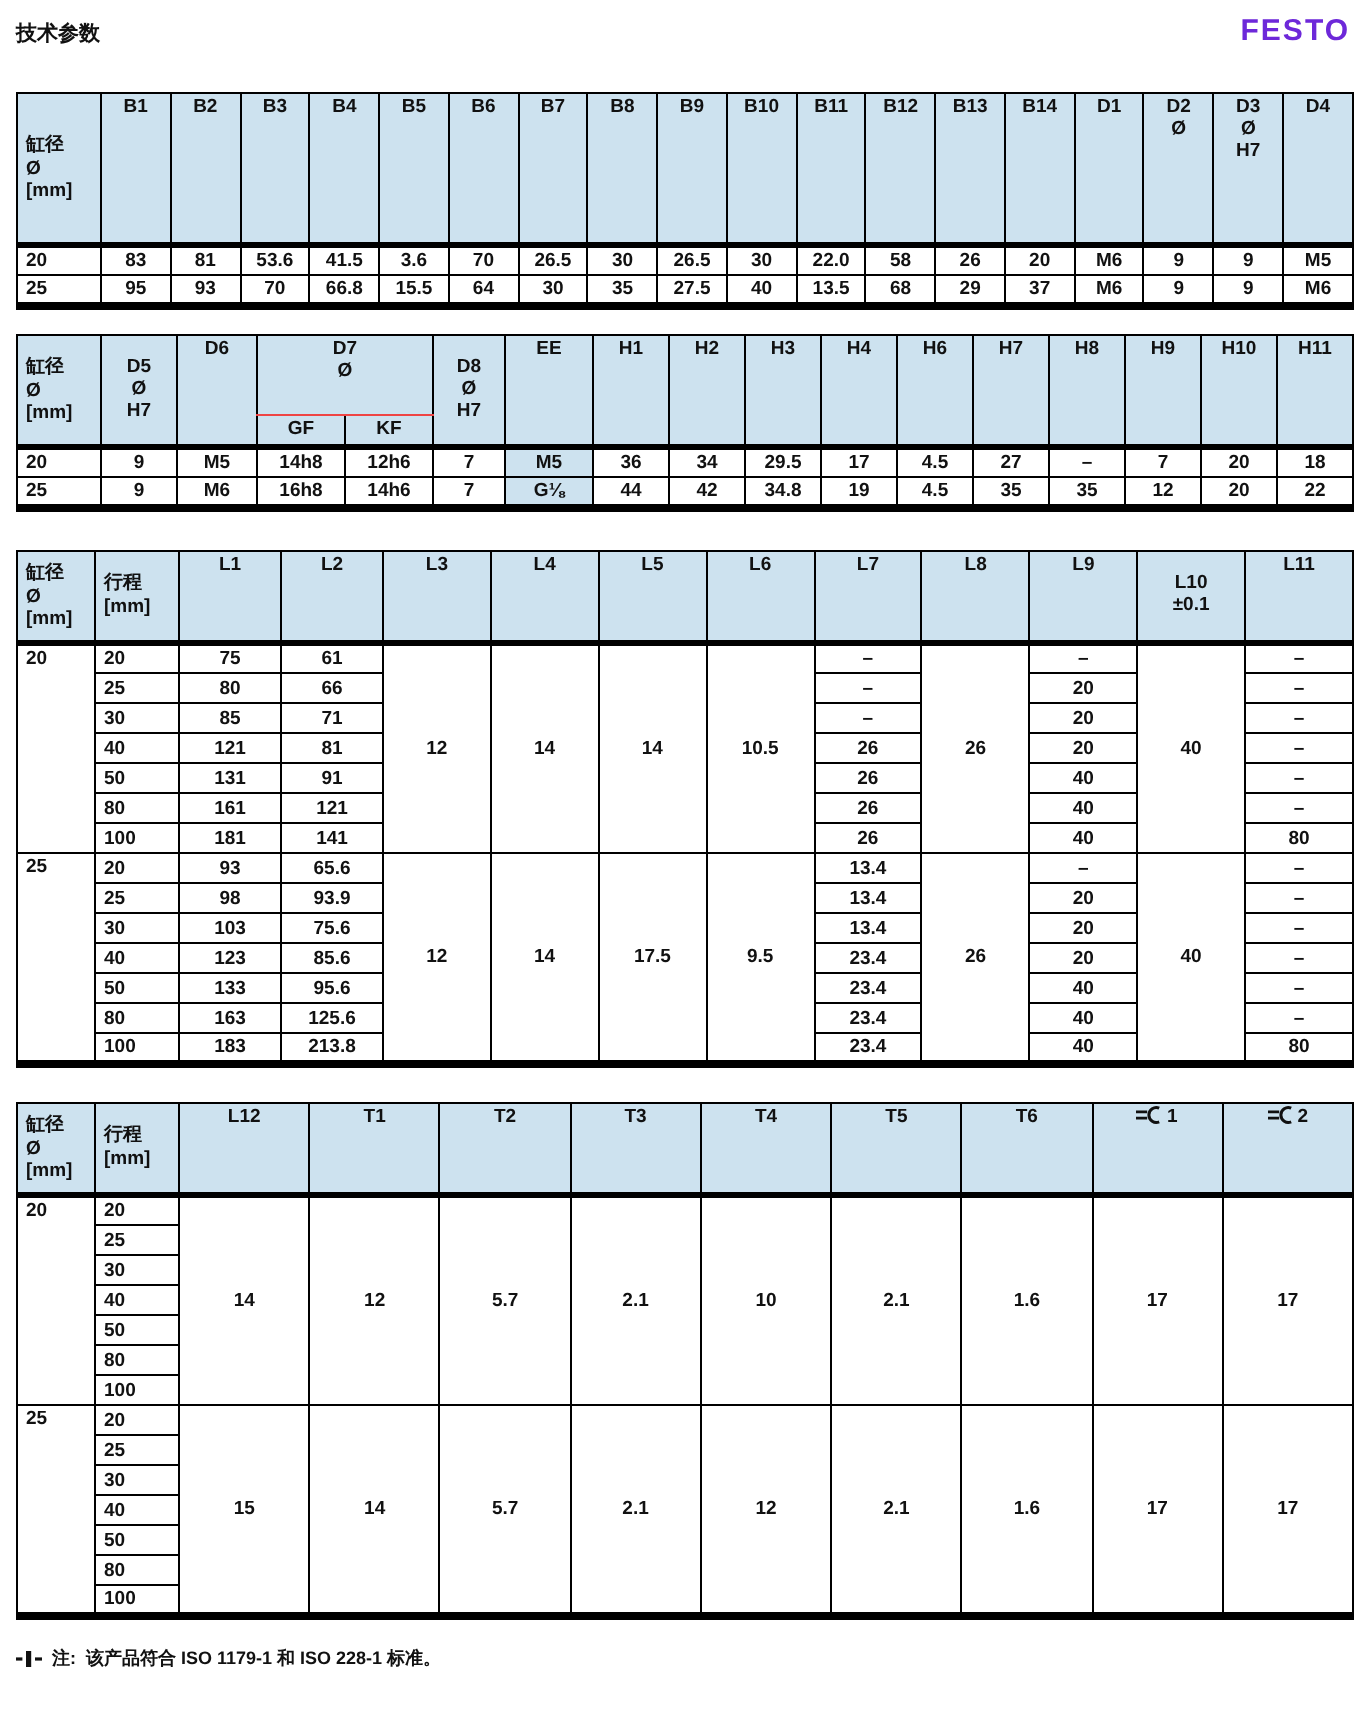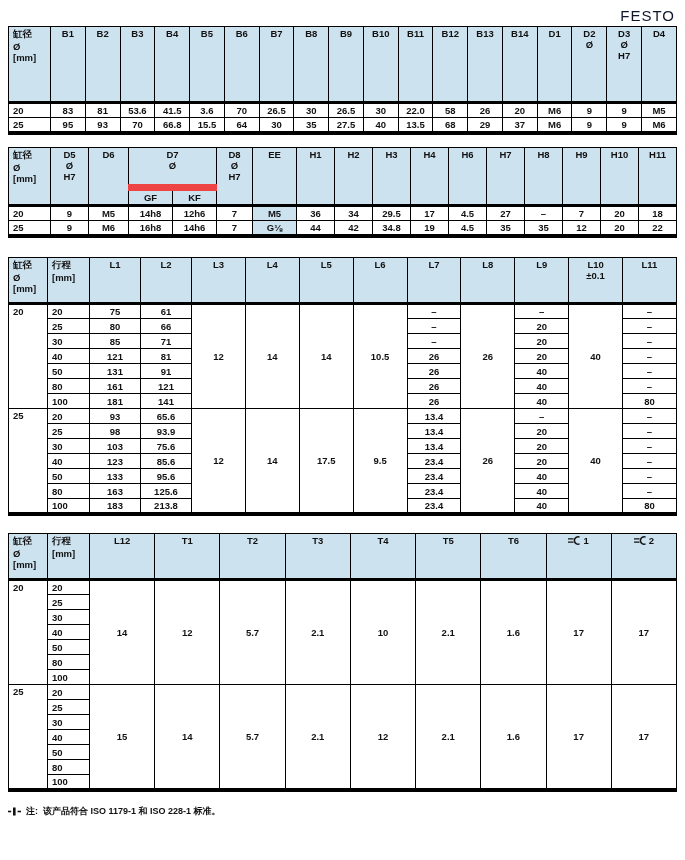--- a/index.html
+++ b/index.html
@@ -4,38 +4,38 @@
 <style>
   html,body{margin:0;padding:0}
   body{
     width:685px;height:860px;background:#ffffff;position:relative;
     font-family:"Liberation Sans",sans-serif;color:#111;
   }
   .content{padding:4px 8px 0 8px}
   h1{font-size:17px;font-weight:bold;margin:3px 0 0 0;letter-spacing:0.2px}
   .subtitle{font-size:10.5px;margin-top:6px;font-weight:bold}
   .logo{
-    position:absolute;top:7px;right:10px;color:#0f172a;font-weight:normal;
+    position:absolute;top:7px;right:10px;color:#6d28d9;font-weight:bold;
     font-size:15px;letter-spacing:1px;
   }
   table{
     border-collapse:collapse;table-layout:fixed;width:669px;
     border:1px solid #000;border-bottom:4px solid #000;
   }
   th,td{border-left:1px solid #000;font-size:9.5px;padding:1px 2px;overflow:hidden;white-space:nowrap}
   th{
     background:#cde2ef;vertical-align:top;text-align:center;font-weight:bold;
     border-bottom:3px solid #000;
   }
-  th.nb{border-bottom:7px solid #ef4444}
+  th.nb{border-bottom:1px solid #ef4444}
   td{text-align:center;vertical-align:middle;border-bottom:1px solid #000;font-weight:bold;background:#fff}
   th.first,td.first{text-align:left;padding-left:4px}
   td.top{vertical-align:top}
   td.blue{background:#cde2ef}
-  .vcell{display:flex;flex-direction:column;justify-content:flex-start}
+  .vcell{display:flex;flex-direction:column;justify-content:center}
   .t1 .vcell{height:70px}
   .t2 .vcell{height:50px}
   .t3 .vcell,.t4 .vcell{height:40px}
   .t1{margin-top:22px}
   .t2{margin-top:12px}
   .t3{margin-top:19px}
   .t4{margin-top:17px}
   .t1 thead tr{height:76px}
   .t2 thead tr:first-child{height:40px}
   .t2 thead tr:last-child{height:16px}
@@ -43,20 +43,21 @@
   .t1 tbody tr,.t2 tbody tr{height:13px}
   .t3 tbody tr,.t4 tbody tr{height:15px}
   .footnote{margin-top:13px;font-size:9px;font-weight:bold;display:flex;align-items:center;gap:5px}
   .footnote svg{flex:0 0 auto}
 </style>
 </head>
 <body>
 
 <div class="content">
   <div class="logo">FESTO</div>
+  <div class="subtitle">技术参数</div>
 
   <table class="t1">
       <colgroup>
         <col style="width: 42px;">
         <col>
         <col>
         <col>
         <col>
         <col>
         <col>

